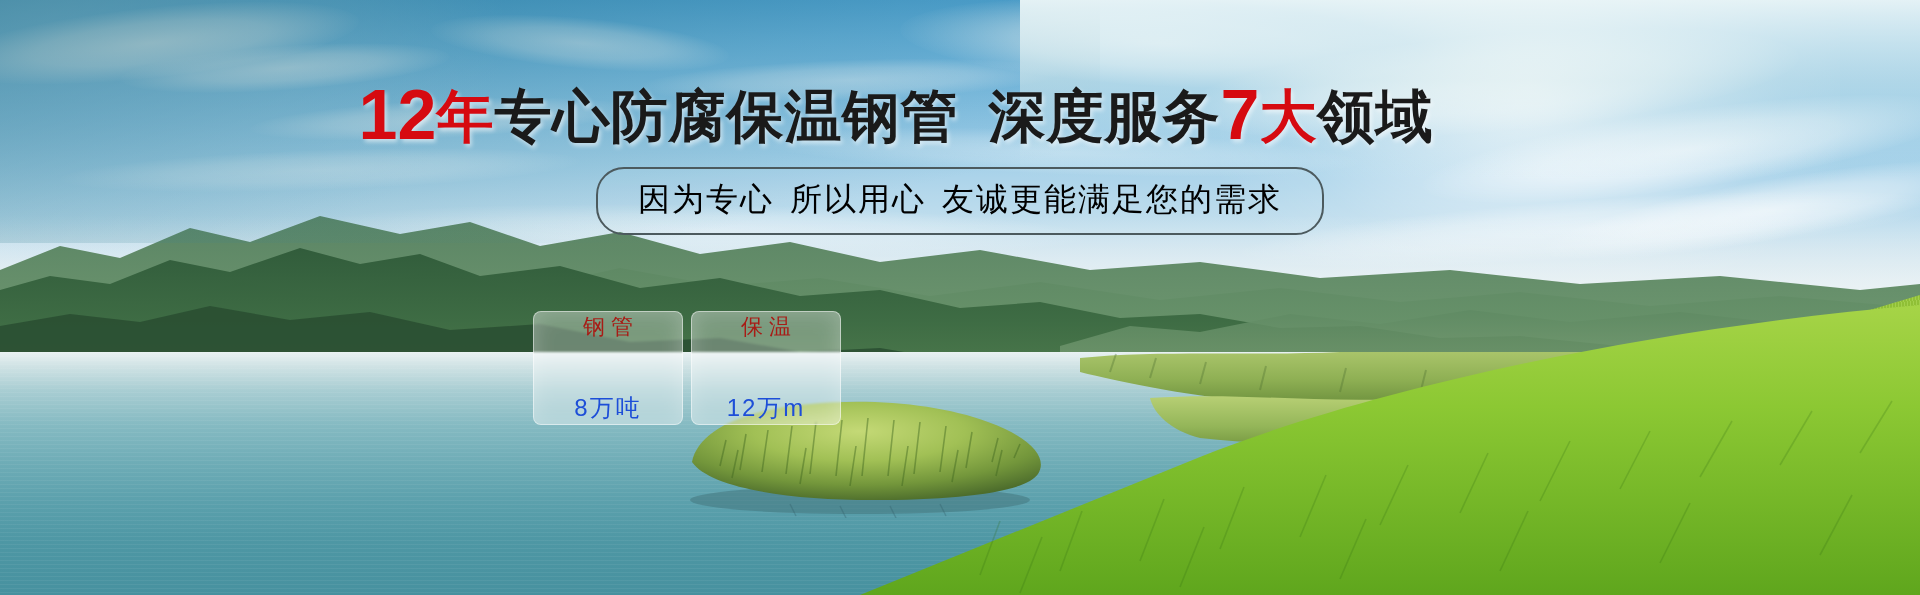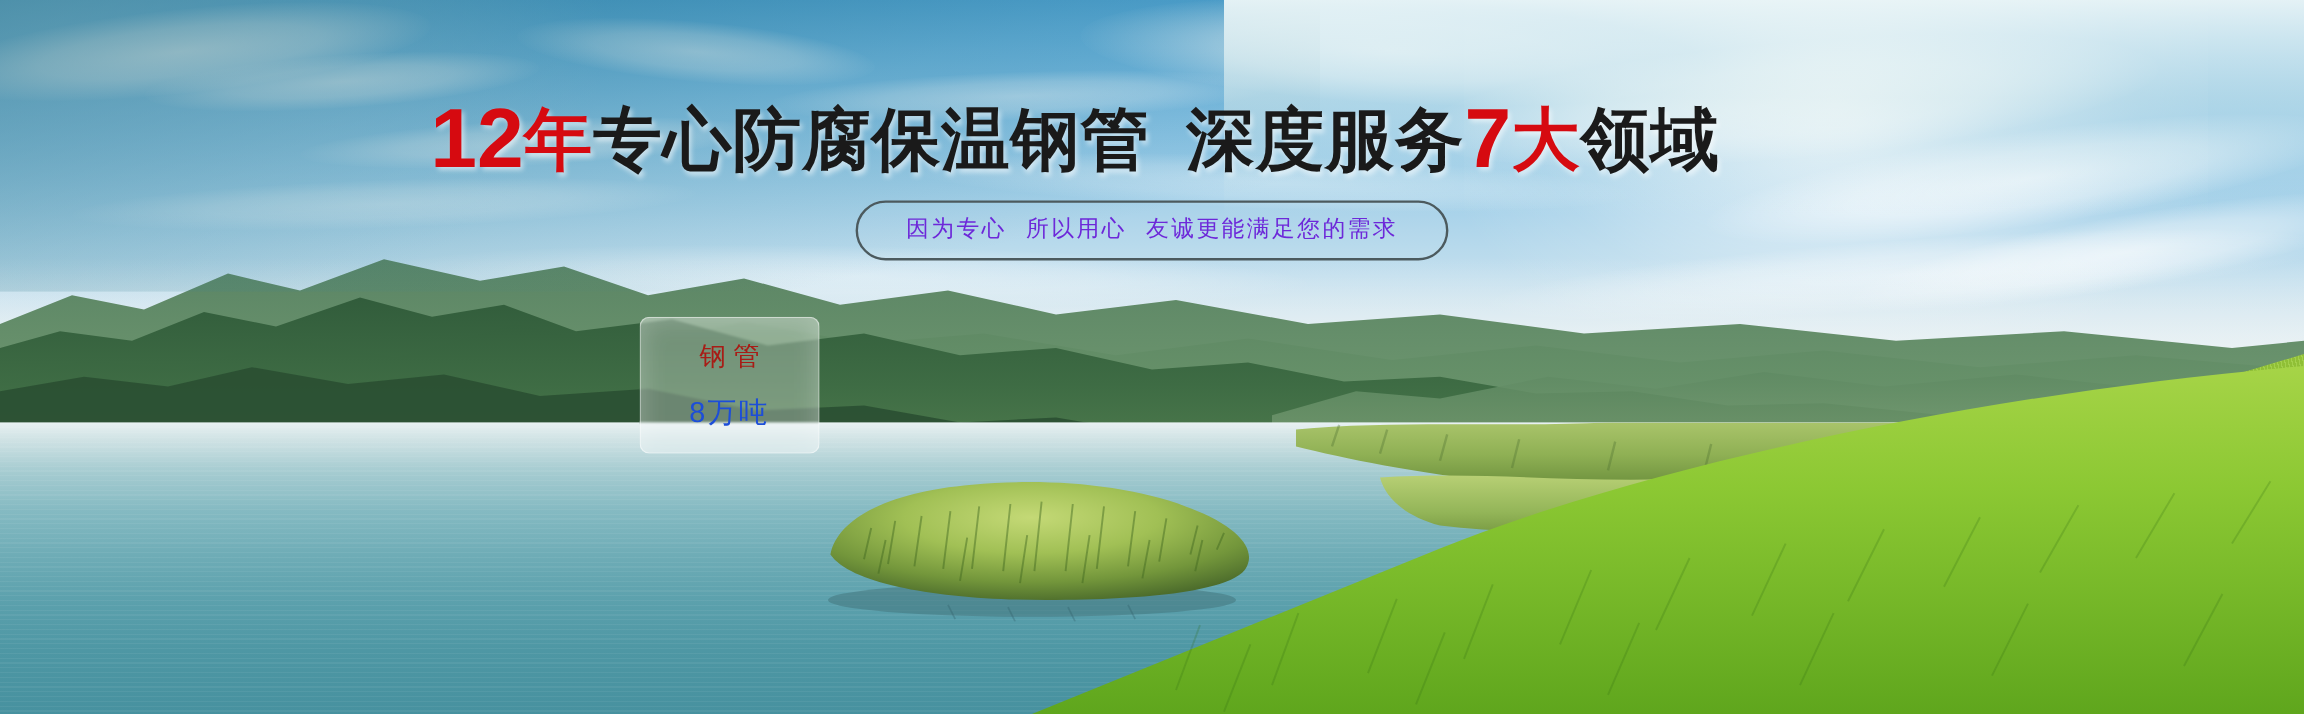--- a/index.html
+++ b/index.html
@@ -158,23 +158,23 @@
     position: absolute;
     left: 0; top: 167px;
     width: 1920px;
     text-align: center;
   }
   .subtitle {
     display: inline-block;
     padding: 9px 40px 11px 40px;
     border: 2px solid #4c5a5e;
     border-radius: 28px;
-    font-size: 19px;
+    font-size: 32px;
     letter-spacing: 2px;
-    color: #6d28d9;
+    color: #000000;
     background: rgba(255,255,255,0.04);
     white-space: nowrap;
   }
   .subtitle .sp { display: inline-block; width: 16px; }
 
   
   .cards {
     position: absolute;
     left: 533px; top: 264px;
     width: 500px; height: 112px;
@@ -184,22 +184,23 @@
   .card {
     width: 148px;
     height: 112px;
     border-radius: 8px;
     background: rgba(255,255,255,0.30);
     border: 1px solid rgba(255,255,255,0.55);
     backdrop-filter: blur(1px);
     display: flex;
     flex-direction: column;
     align-items: center;
-    justify-content: center;
+    justify-content: space-between;
     box-shadow: inset 0 0 22px rgba(255,255,255,0.25);
+    margin-top: 47px;
   }
   .card .label {
     font-size: 22px;
     letter-spacing: 6px;
     text-indent: 6px;
     color: #a81c16;
     margin-bottom: 16px;
     font-weight: normal;
   }
   .card .value {
@@ -380,15 +381,19 @@
     <div class="subtitle">
       <span>因为专心</span><span class="sp"></span><span>所以用心</span><span class="sp"></span><span>友诚更能满足您的需求</span>
     </div>
   </div>
 
   <div class="cards">
     <div class="card">
       <div class="label">钢管</div>
       <div class="value"><span>8万吨</span><sup></sup></div>
     </div>
+    <div class="card">
+      <div class="label">保温</div>
+      <div class="value"><span>12万m</span><sup></sup></div>
+    </div>
   </div>
 
 </div>
 
 </body></html>

